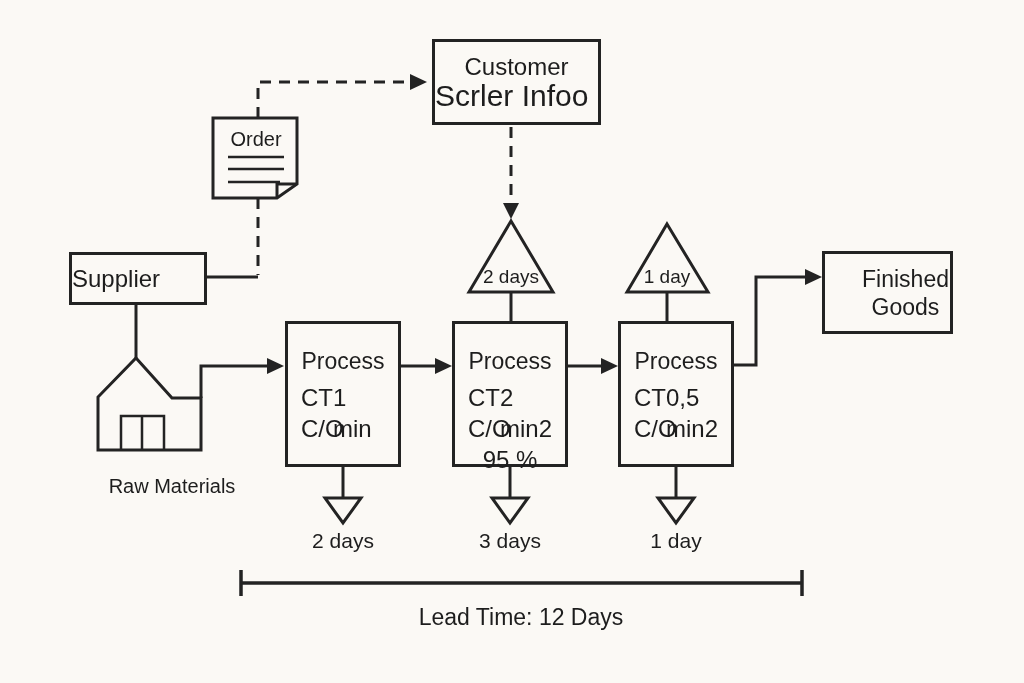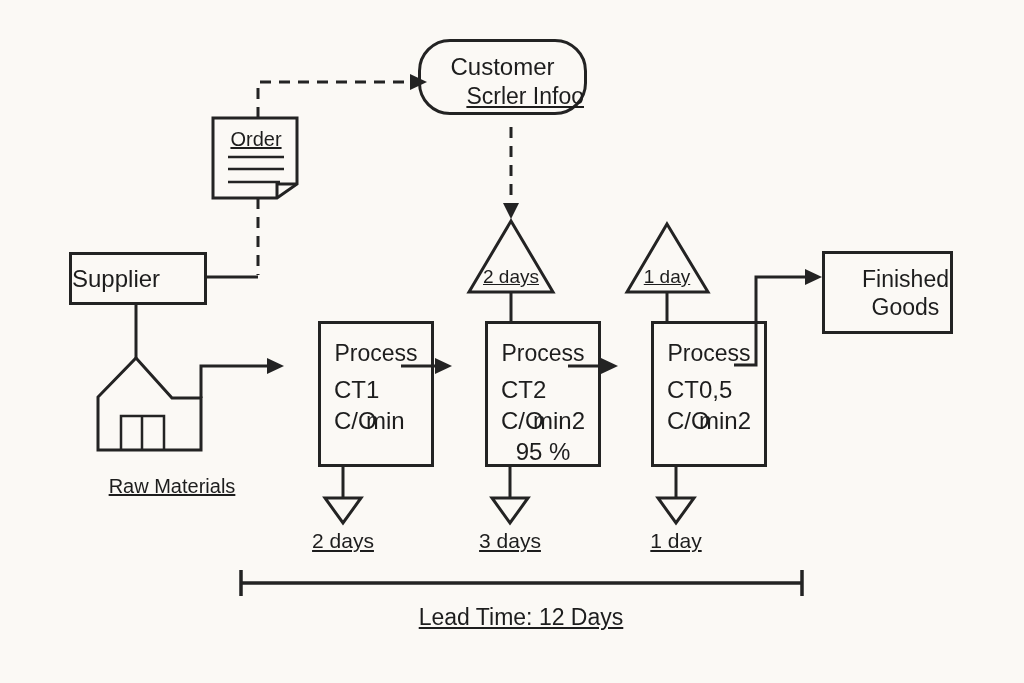--- a/index.html
+++ b/index.html
@@ -11,31 +11,31 @@
     color:#1d1d1d;
     overflow:hidden;
   }
   .layer{position:absolute;left:0;top:0;}
   .box{
     position:absolute;
     border:3px solid #232323;
     box-sizing:border-box;
     background:transparent;
   }
-  .label{position:absolute;white-space:nowrap;text-decoration:underline;}
+  .label{position:absolute;white-space:nowrap;}
   .center{text-align:center;}
   
-  .customer{left:418px;top:39px;width:169px;height:76px;border-radius:32px;}
+  .customer{left:432px;top:39px;width:169px;height:86px;}
   .customer .title{margin-top:10px;line-height:30px;font-size:24px;text-align:center;}
-  .customer .subtitle{line-height:28px;font-size:23px;text-align:right;text-decoration:underline;}
+  .customer .subtitle{line-height:28px;font-size:30px;text-align:left;}
   
   .supplier{left:69px;top:252px;width:138px;height:53px;
     display:flex;align-items:center;justify-content:flex-start;font-size:24px;}
   
-  .pbox{width:116px;height:146px;padding-top:12px;margin-left:33px;}
+  .pbox{width:116px;height:146px;padding-top:20px;}
   .pbox .ptitle{height:34px;line-height:34px;font-size:23px;text-align:center;}
   .pbox .prow{height:31px;line-height:31px;font-size:24px;
     display:flex;justify-content:space-between;padding:0 13px;}
   .pbox .prow.first{margin-top:4px;}
   .pbox .prow.centered{justify-content:center;}
   .p1{left:285px;top:321px;}
   .p2{left:452px;top:321px;}
   .p3{left:618px;top:321px;}
   
   .fgoods{left:822px;top:251px;width:131px;height:83px;

